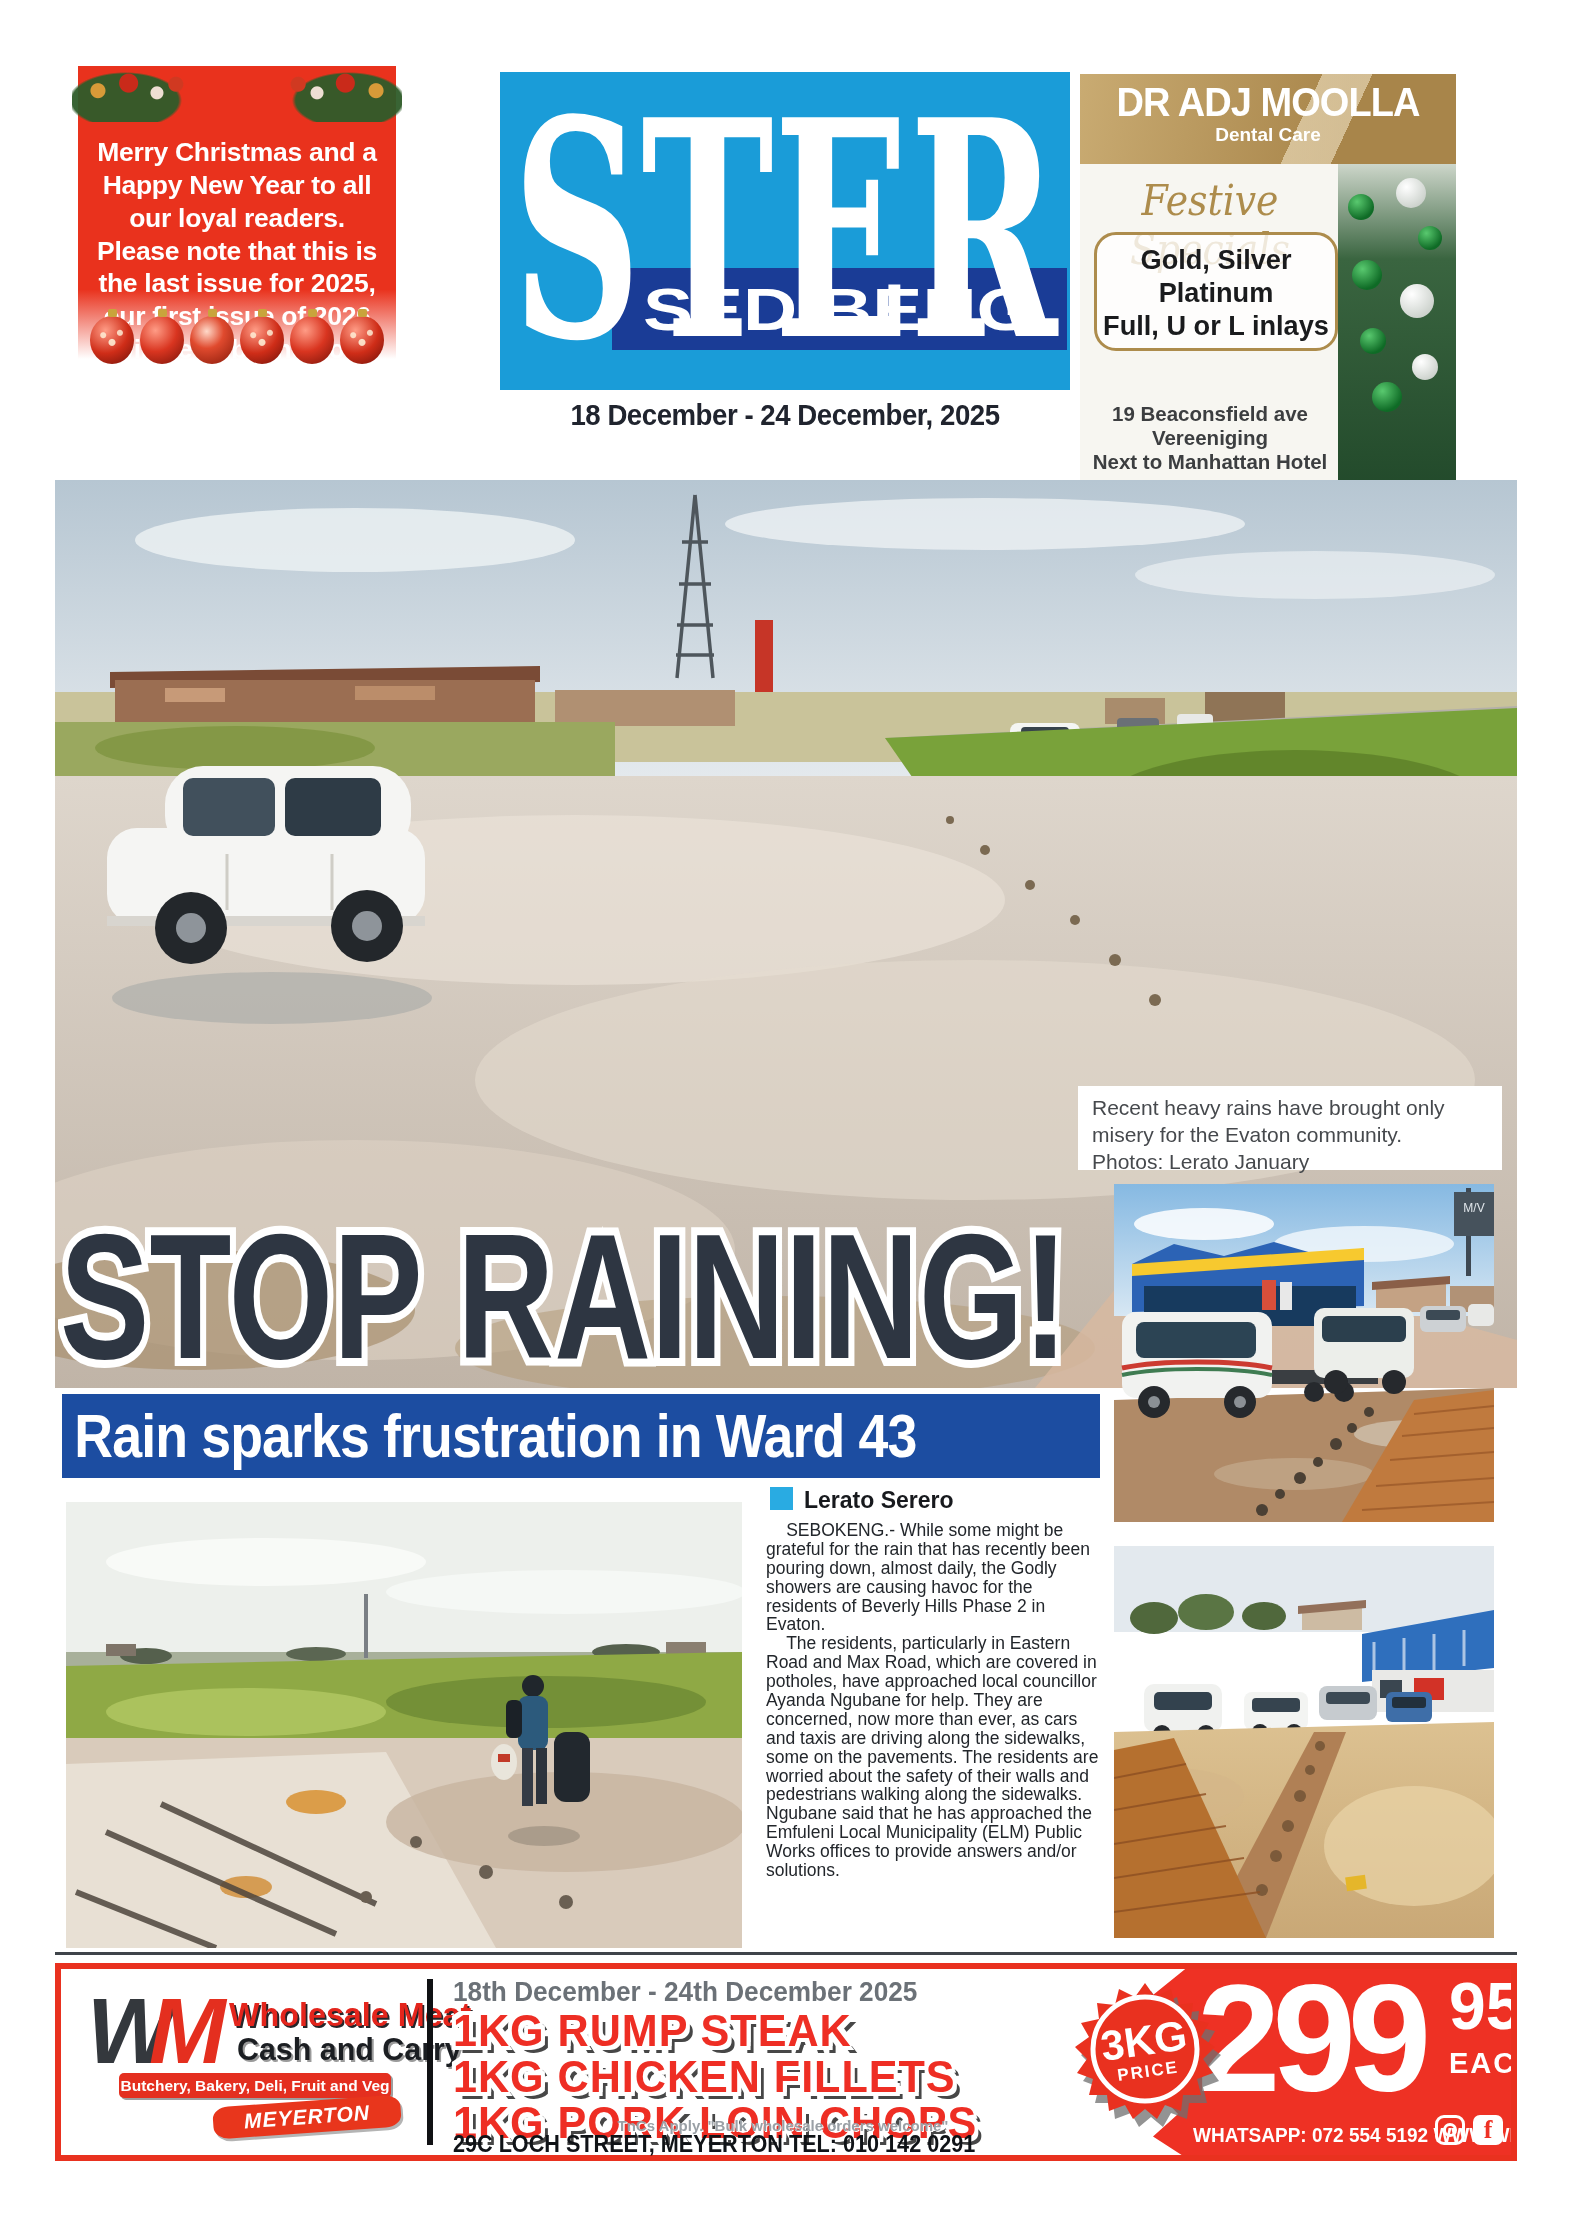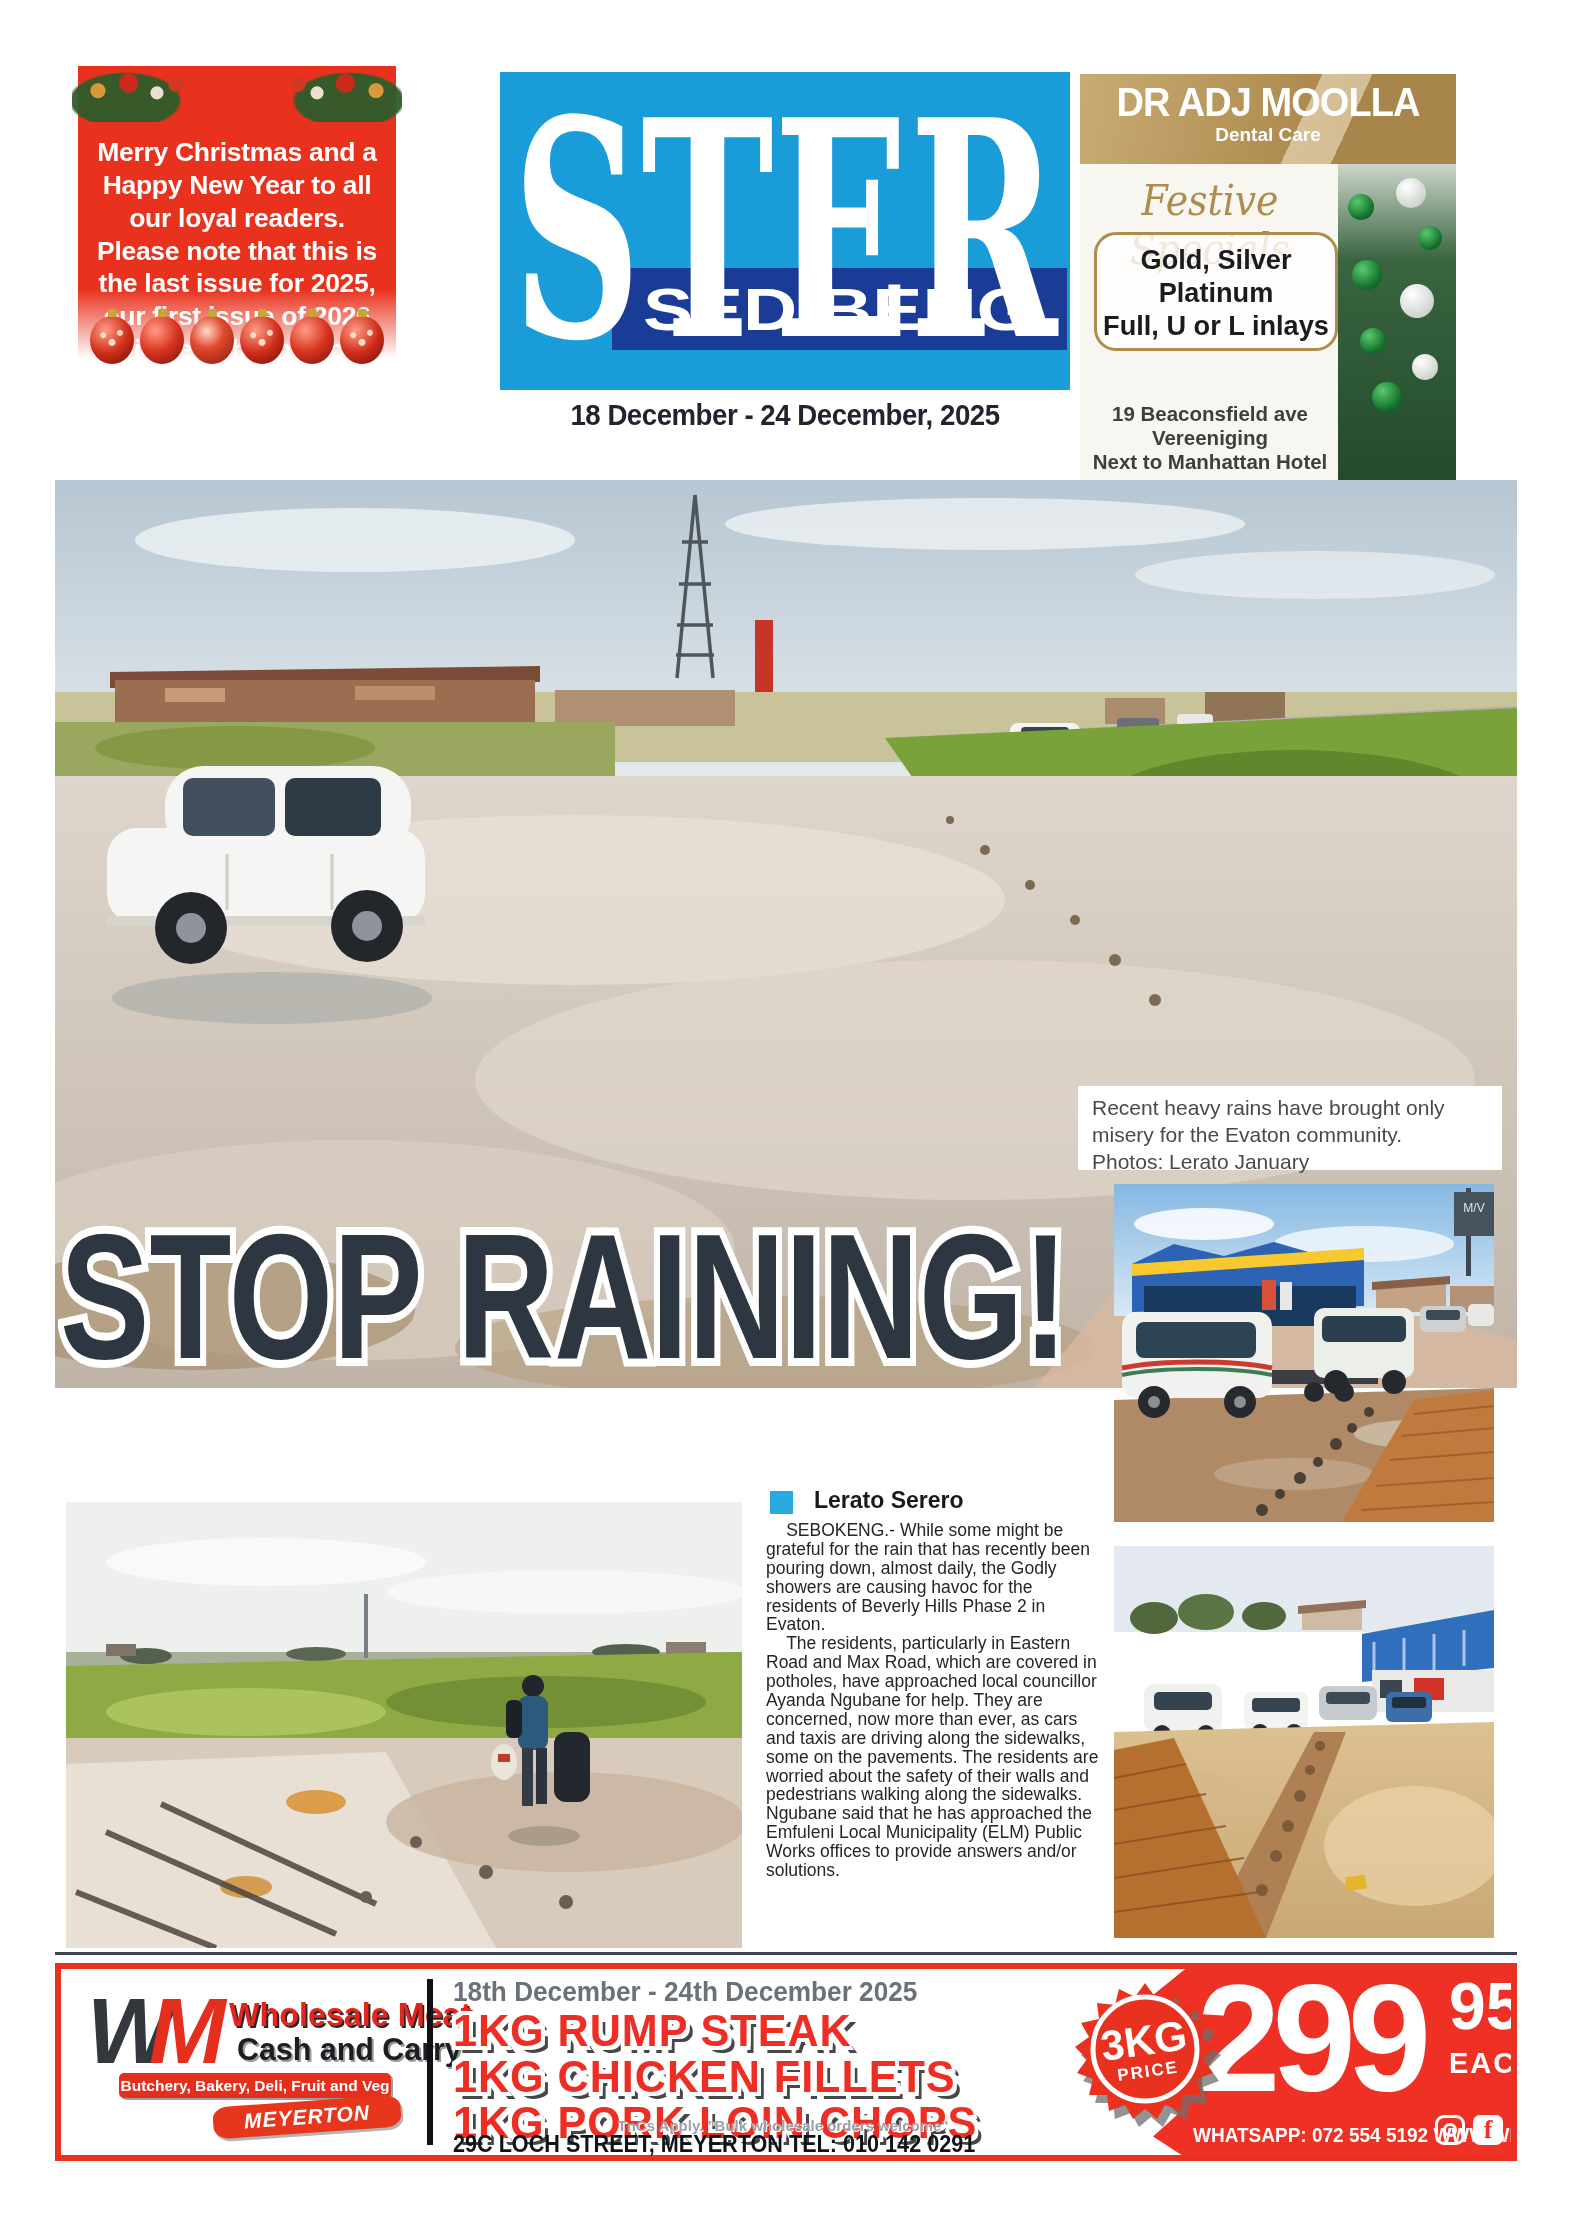--- a/index.html
+++ b/index.html
@@ -89,21 +89,21 @@
   .left-photo{left:66px;top:1502px;width:676px;height:446px;}
   .right-photo2{left:1114px;top:1546px;width:380px;height:392px;}
 
   
   .headline-svg{left:58px;top:1196px;width:1015px;height:200px;}
   .subhead-bar{left:62px;top:1394px;width:1038px;height:84px;background:#1c4da1;
     display:flex;align-items:center;}
   .subhead-text{color:#fff;font-size:61px;font-weight:bold;letter-spacing:-1px;
     transform:scaleX(.88);transform-origin:left center;padding-left:14px;white-space:nowrap;}
 
-  .byline{left:770px;top:1487px;display:flex;align-items:flex-end;gap:21px;}
+  .byline{left:770px;top:1487px;display:flex;align-items:flex-start;gap:11px;}
   .byline-square{width:23px;height:23px;background:#29abe2;}
   .byline-name{font-size:23px;font-weight:bold;color:#17191d;}
 
   .article{left:766px;top:1521px;width:333px;font-family:Liberation Sans, sans-serif;
     font-size:17.5px;line-height:1.08;color:#22262b;text-align:left;}
   .article p{margin:0;text-indent:1.15em;}
 
   .bottom-rule{left:55px;top:1952px;width:1462px;height:3px;background:#3f444a;}
 
   
@@ -371,20 +371,23 @@
       <rect x="306" y="122" width="46" height="26" rx="6" fill="#cdd1d4"></rect>
       <rect x="312" y="126" width="34" height="10" rx="3" fill="#3c4a55"></rect>
       <rect x="354" y="120" width="26" height="22" rx="5" fill="#e8e9e7"></rect>
     </svg>
   </div>
 
   <svg class="abs headline-svg" viewBox="0 0 1015 200">
     <text x="2" y="162" font-family="Liberation Sans, sans-serif" font-weight="bold" font-size="178" fill="#2e3642" stroke="#ffffff" stroke-width="16" paint-order="stroke" textLength="1008" lengthAdjust="spacingAndGlyphs">STOP RAINING!</text>
   </svg>
 
+  <div class="abs subhead-bar">
+    <div class="subhead-text">Rain sparks frustration in Ward 43</div>
+  </div>
 
   <div class="abs byline">
     <span class="byline-square"></span>
     <span class="byline-name">Lerato Serero</span>
   </div>
 
   <div class="abs article">
     <p>SEBOKENG.- While some might be grateful for the rain that has recently been pouring down, almost daily, the Godly showers are causing havoc for the residents of Beverly Hills Phase 2 in Evaton.</p>
     <p>The residents, particularly in Eastern Road and Max Road, which are covered in potholes, have approached local councillor Ayanda Ngubane for help. They are concerned, now more than ever, as cars and taxis are driving along the sidewalks, some on the pavements. The residents are worried about the safety of their walls and pedestrians walking along the sidewalks. Ngubane said that he has approached the Emfuleni Local Municipality (ELM) Public Works offices to provide answers and/or solutions.</p>
   </div>

